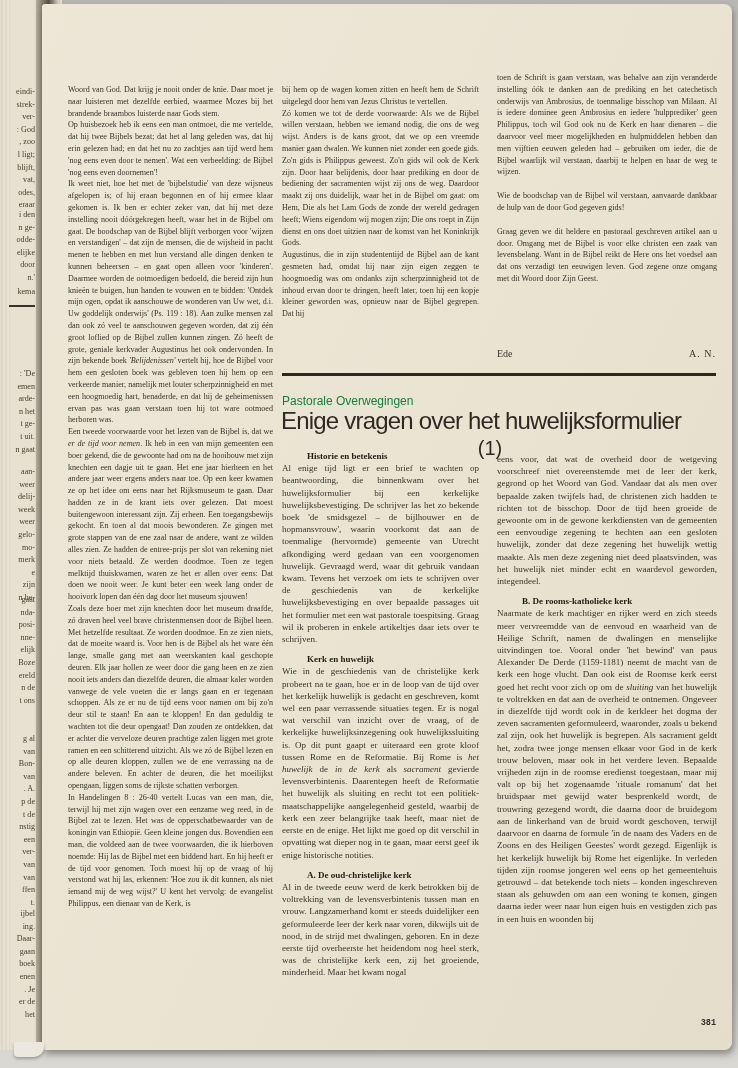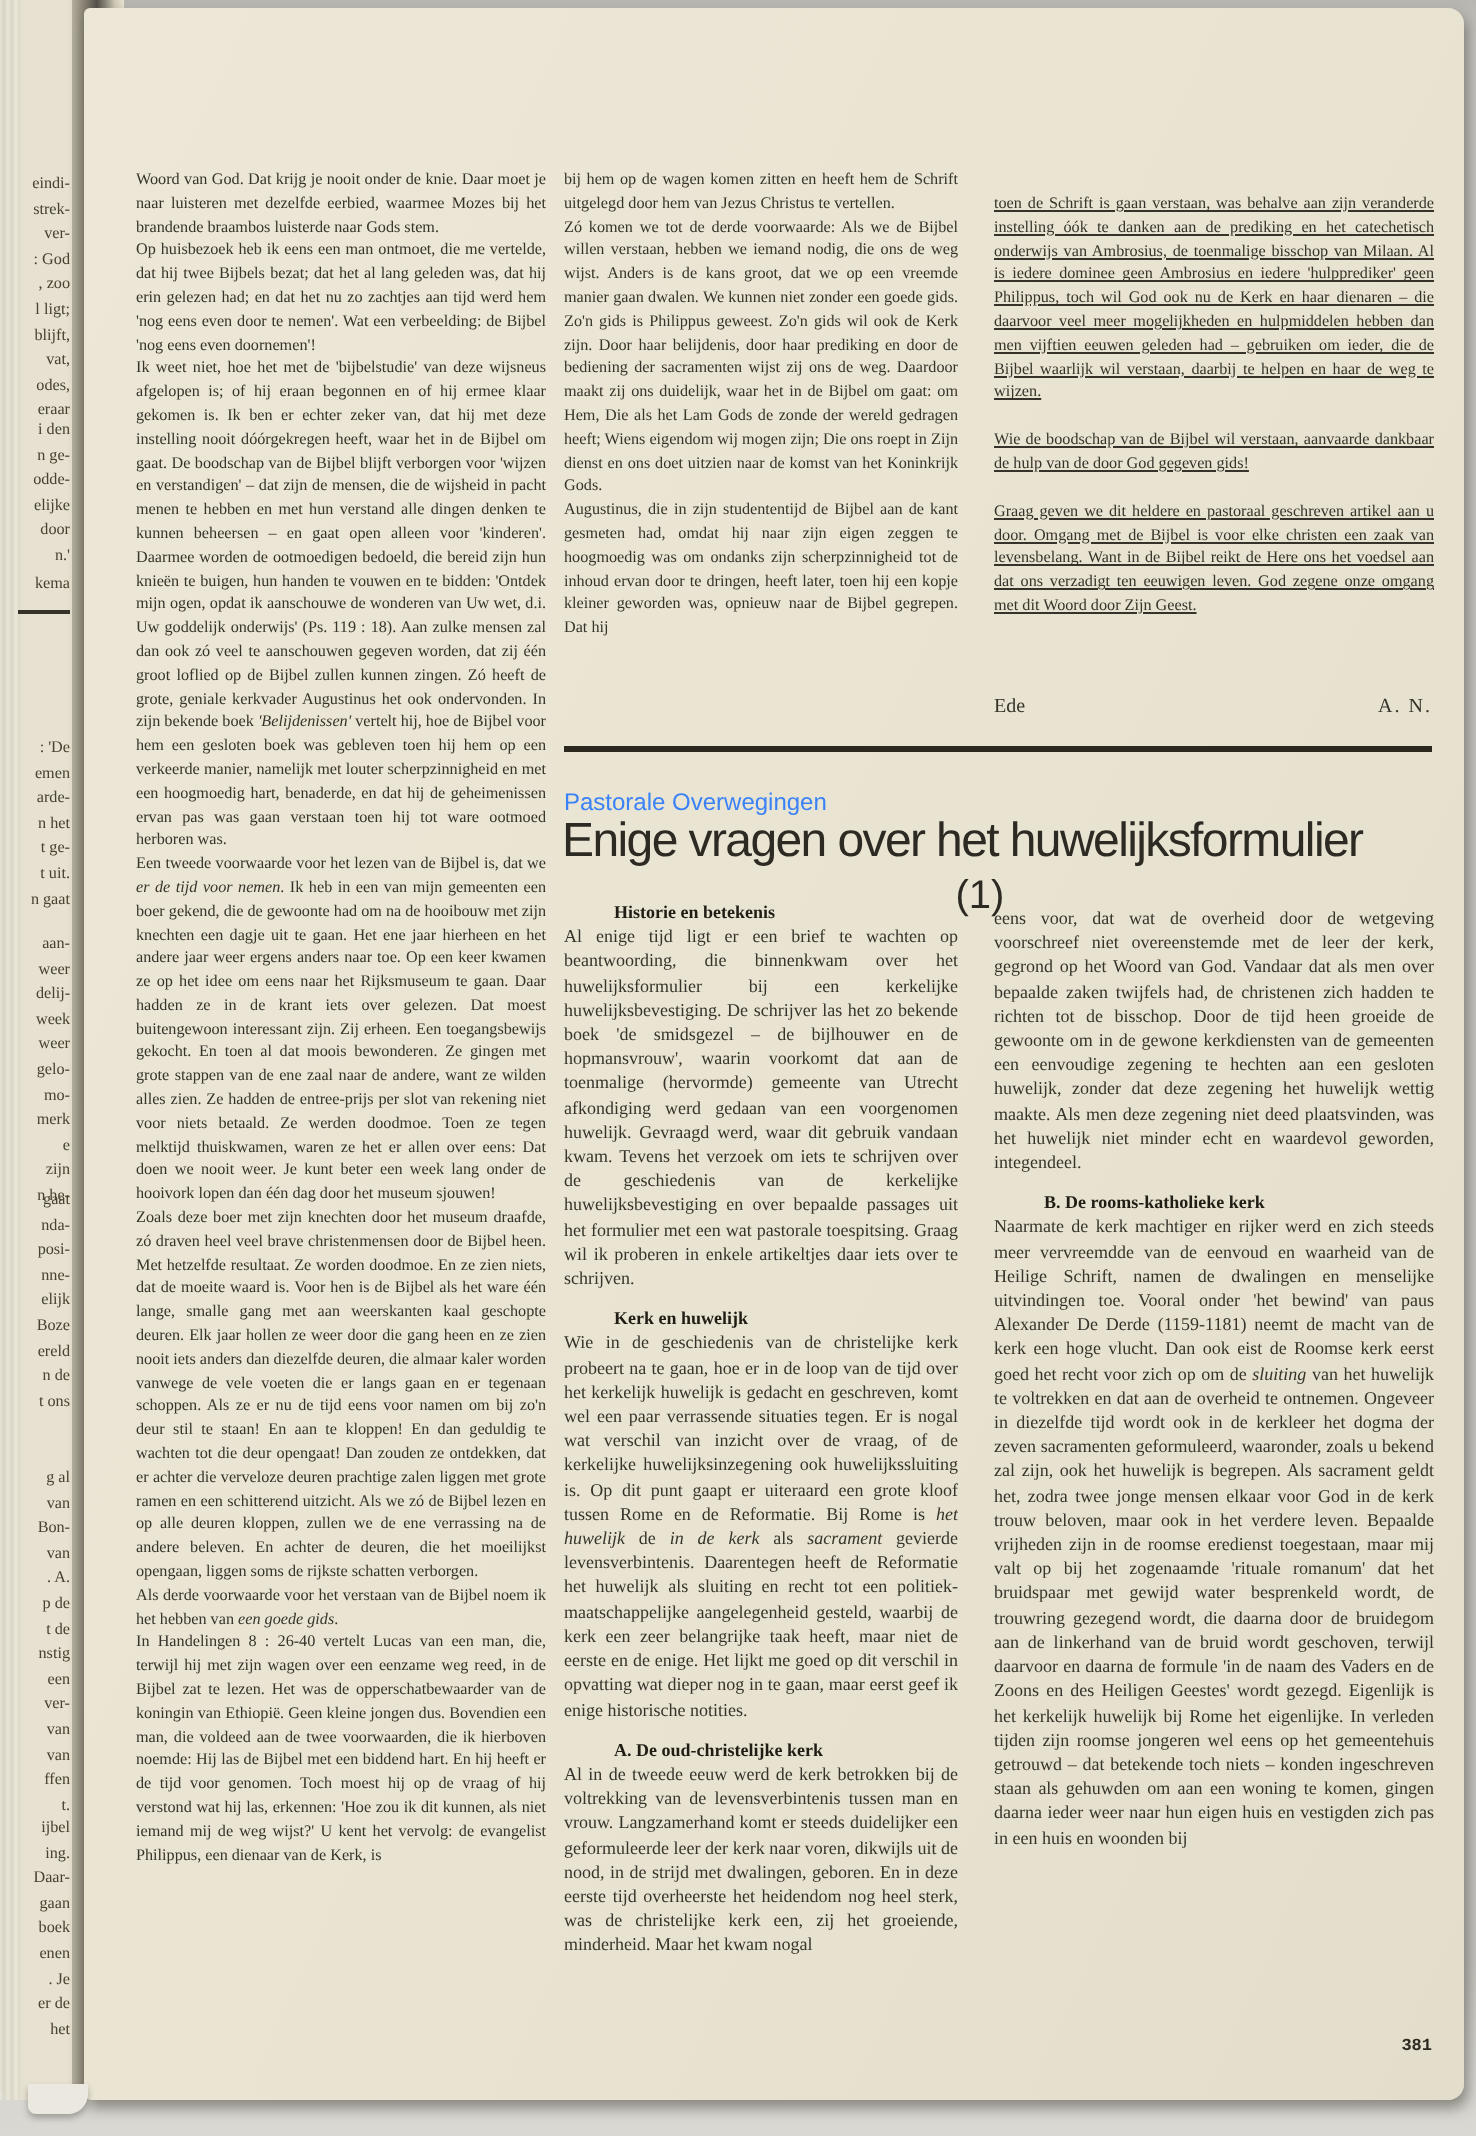--- a/index.html
+++ b/index.html
@@ -39,21 +39,21 @@
   .col h4{font-size:9px;line-height:12.2px;margin:8px 0 0 0;color:#211d14;padding-left:25px;}
   .col h4:first-child{margin-top:0;}
   .col em{font-style:italic;}
 
   .sig-row{position:absolute;left:497px;top:348px;width:219px;font-size:10px;color:#38332a;}
   .sig-row .place{float:left;}
   .sig-row .initials{float:right;letter-spacing:1px;}
 
   .divider{position:absolute;left:282px;top:373px;width:434px;height:2.5px;background:#2c2820;}
   .kicker{position:absolute;left:282px;top:394px;
-     font-family:"Liberation Sans","DejaVu Sans",sans-serif;font-size:12px;color:#3b82f6;}
+     font-family:"Liberation Sans","DejaVu Sans",sans-serif;font-size:12px;color:#15803d;}
   .headline{position:absolute;left:281px;top:407px;white-space:nowrap;
      font-family:"Liberation Sans","DejaVu Sans",sans-serif;font-size:24px;letter-spacing:-0.8px;color:#2d2a24;}
   .headline-number{position:absolute;left:300px;top:437px;width:380px;text-align:center;
      font-family:"Liberation Sans","DejaVu Sans",sans-serif;font-size:20px;color:#2d2a24;}
 
   .page-number{position:absolute;left:640px;top:1018px;width:76px;text-align:right;
      font-family:Liberation Mono, monospace;font-size:8.5px;font-weight:bold;color:#2f2b23;}
 </style>
 </head>
 <body>
@@ -147,31 +147,30 @@
   <div class="gutter"></div>
   <div class="page"></div>
   <div class="page-stack"></div>
 
   <div class="col a1" style="left:68px;top:84px;width:205px;height:926px;">
       <p>Woord van God. Dat krijg je nooit onder de knie. Daar moet je naar luisteren met dezelfde eerbied, waarmee Mozes bij het brandende braambos luisterde naar Gods stem.</p>
       <p>Op huisbezoek heb ik eens een man ontmoet, die me vertelde, dat hij twee Bijbels bezat; dat het al lang geleden was, dat hij erin gelezen had; en dat het nu zo zachtjes aan tijd werd hem 'nog eens even door te nemen'. Wat een verbeelding: de Bijbel 'nog eens even doornemen'!</p>
       <p>Ik weet niet, hoe het met de 'bijbelstudie' van deze wijsneus afgelopen is; of hij eraan begonnen en of hij ermee klaar gekomen is. Ik ben er echter zeker van, dat hij met deze instelling nooit dóórgekregen heeft, waar het in de Bijbel om gaat. De boodschap van de Bijbel blijft verborgen voor 'wijzen en verstandigen' – dat zijn de mensen, die de wijsheid in pacht menen te hebben en met hun verstand alle dingen denken te kunnen beheersen – en gaat open alleen voor 'kinderen'. Daarmee worden de ootmoedigen bedoeld, die bereid zijn hun knieën te buigen, hun handen te vouwen en te bidden: 'Ontdek mijn ogen, opdat ik aanschouwe de wonderen van Uw wet, d.i. Uw goddelijk onderwijs' (Ps. 119 : 18). Aan zulke mensen zal dan ook zó veel te aanschouwen gegeven worden, dat zij één groot loflied op de Bijbel zullen kunnen zingen. Zó heeft de grote, geniale kerkvader Augustinus het ook ondervonden. In zijn bekende boek <em>'Belijdenissen'</em> vertelt hij, hoe de Bijbel voor hem een gesloten boek was gebleven toen hij hem op een verkeerde manier, namelijk met louter scherpzinnigheid en met een hoogmoedig hart, benaderde, en dat hij de geheimenissen ervan pas was gaan verstaan toen hij tot ware ootmoed herboren was.</p>
       <p>Een tweede voorwaarde voor het lezen van de Bijbel is, dat we <em>er de tijd voor nemen</em>. Ik heb in een van mijn gemeenten een boer gekend, die de gewoonte had om na de hooibouw met zijn knechten een dagje uit te gaan. Het ene jaar hierheen en het andere jaar weer ergens anders naar toe. Op een keer kwamen ze op het idee om eens naar het Rijksmuseum te gaan. Daar hadden ze in de krant iets over gelezen. Dat moest buitengewoon interessant zijn. Zij erheen. Een toegangsbewijs gekocht. En toen al dat moois bewonderen. Ze gingen met grote stappen van de ene zaal naar de andere, want ze wilden alles zien. Ze hadden de entree-prijs per slot van rekening niet voor niets betaald. Ze werden doodmoe. Toen ze tegen melktijd thuiskwamen, waren ze het er allen over eens: Dat doen we nooit weer. Je kunt beter een week lang onder de hooivork lopen dan één dag door het museum sjouwen!</p>
       <p>Zoals deze boer met zijn knechten door het museum draafde, zó draven heel veel brave christenmensen door de Bijbel heen. Met hetzelfde resultaat. Ze worden doodmoe. En ze zien niets, dat de moeite waard is. Voor hen is de Bijbel als het ware één lange, smalle gang met aan weerskanten kaal geschopte deuren. Elk jaar hollen ze weer door die gang heen en ze zien nooit iets anders dan diezelfde deuren, die almaar kaler worden vanwege de vele voeten die er langs gaan en er tegenaan schoppen. Als ze er nu de tijd eens voor namen om bij zo'n deur stil te staan! En aan te kloppen! En dan geduldig te wachten tot die deur opengaat! Dan zouden ze ontdekken, dat er achter die verveloze deuren prachtige zalen liggen met grote ramen en een schitterend uitzicht. Als we zó de Bijbel lezen en op alle deuren kloppen, zullen we de ene verrassing na de andere beleven. En achter de deuren, die het moeilijkst opengaan, liggen soms de rijkste schatten verborgen.</p>
-      <p>Als derde voorwaarde voor het verstaan van de Bijbel noem ik het hebben van <em>een goede gids</em>.</p>
       <p>In Handelingen 8 : 26-40 vertelt Lucas van een man, die, terwijl hij met zijn wagen over een eenzame weg reed, in de Bijbel zat te lezen. Het was de opperschatbewaarder van de koningin van Ethiopië. Geen kleine jongen dus. Bovendien een man, die voldeed aan de twee voorwaarden, die ik hierboven noemde: Hij las de Bijbel met een biddend hart. En hij heeft er de tijd voor genomen. Toch moest hij op de vraag of hij verstond wat hij las, erkennen: 'Hoe zou ik dit kunnen, als niet iemand mij de weg wijst?' U kent het vervolg: de evangelist Philippus, een dienaar van de Kerk, is</p>
     </div>
 
   <div class="col a1" style="left:282px;top:84px;width:197px;height:284px;">
       <p>bij hem op de wagen komen zitten en heeft hem de Schrift uitgelegd door hem van Jezus Christus te vertellen.</p>
       <p>Zó komen we tot de derde voorwaarde: Als we de Bijbel willen verstaan, hebben we iemand nodig, die ons de weg wijst. Anders is de kans groot, dat we op een vreemde manier gaan dwalen. We kunnen niet zonder een goede gids. Zo'n gids is Philippus geweest. Zo'n gids wil ook de Kerk zijn. Door haar belijdenis, door haar prediking en door de bediening der sacramenten wijst zij ons de weg. Daardoor maakt zij ons duidelijk, waar het in de Bijbel om gaat: om Hem, Die als het Lam Gods de zonde der wereld gedragen heeft; Wiens eigendom wij mogen zijn; Die ons roept in Zijn dienst en ons doet uitzien naar de komst van het Koninkrijk Gods.</p>
       <p>Augustinus, die in zijn studententijd de Bijbel aan de kant gesmeten had, omdat hij naar zijn eigen zeggen te hoogmoedig was om ondanks zijn scherpzinnigheid tot de inhoud ervan door te dringen, heeft later, toen hij een kopje kleiner geworden was, opnieuw naar de Bijbel gegrepen. Dat hij</p>
     </div>
 
-  <div class="col a1 gap" style="left:497px;top:96px;width:220px;height:252px;text-decoration:underline;">
+  <div class="col a1 gap" style="left:497px;top:72px;width:220px;height:252px;">
       <p>toen de Schrift is gaan verstaan, was behalve aan zijn veranderde instelling óók te danken aan de prediking en het catechetisch onderwijs van Ambrosius, de toenmalige bisschop van Milaan. Al is iedere dominee geen Ambrosius en iedere 'hulpprediker' geen Philippus, toch wil God ook nu de Kerk en haar dienaren – die daarvoor veel meer mogelijkheden en hulpmiddelen hebben dan men vijftien eeuwen geleden had – gebruiken om ieder, die de Bijbel waarlijk wil verstaan, daarbij te helpen en haar de weg te wijzen.</p>
       <p>Wie de boodschap van de Bijbel wil verstaan, aanvaarde dankbaar de hulp van de door God gegeven gids!</p>
       <p>Graag geven we dit heldere en pastoraal geschreven artikel aan u door. Omgang met de Bijbel is voor elke christen een zaak van levensbelang. Want in de Bijbel reikt de Here ons het voedsel aan dat ons verzadigt ten eeuwigen leven. God zegene onze omgang met dit Woord door Zijn Geest.</p>
     </div>
 
   <div class="sig-row">
     <span class="place">Ede</span>
     <span class="initials">A. N.</span>
   </div>
 

